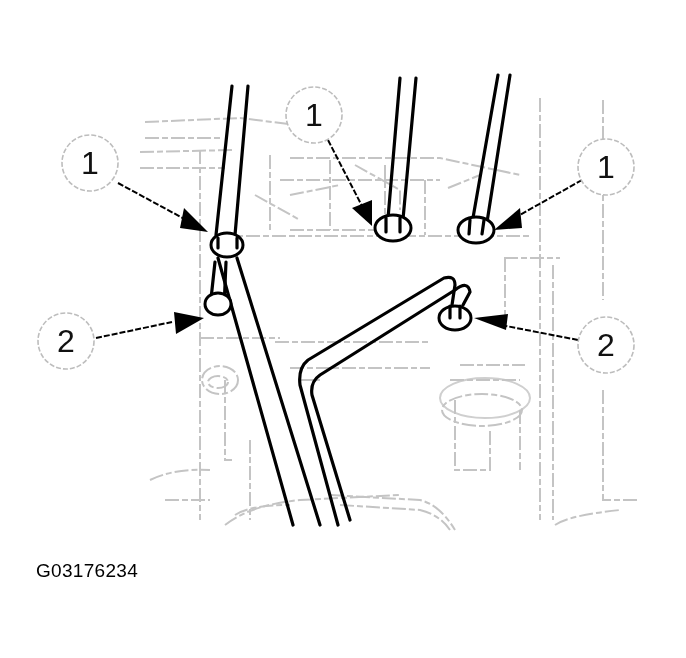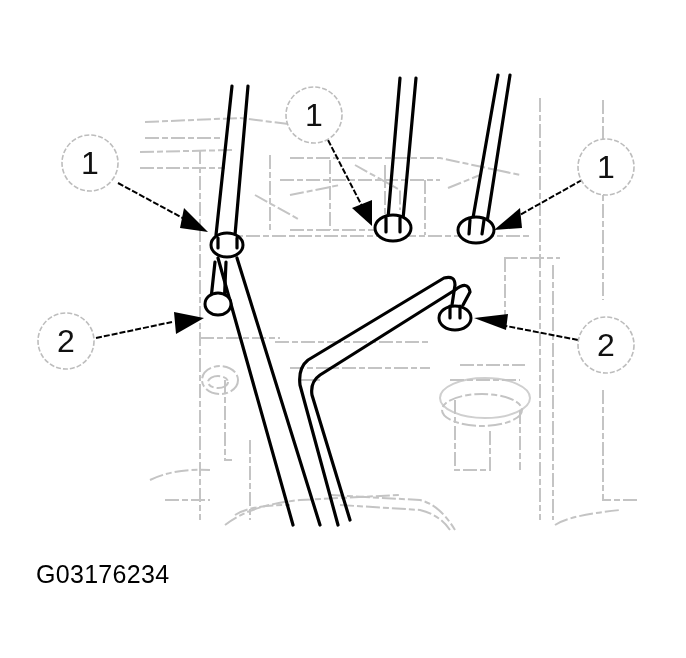--- a/index.html
+++ b/index.html
@@ -6,21 +6,21 @@
   body { width:686px; height:658px; position:relative; overflow:hidden; font-family:"Liberation Sans", sans-serif; }
   #figure { position:absolute; left:0; top:0; width:686px; height:658px; }
   .ghost { stroke:#c4c4c4; stroke-width:2; fill:none; stroke-dasharray:14 3 6 3; }
   .ghost-solid { stroke:#cfcfcf; stroke-width:2; fill:none; }
   .pipe { stroke:#000; stroke-width:3.2; fill:none; stroke-linecap:round; stroke-linejoin:round; }
   .fit { stroke:#000; stroke-width:3; fill:#fff; }
   .leader { stroke:#000; stroke-width:2; stroke-dasharray:6 2; fill:none; }
   .arrowhead { fill:#000; }
   .bubble { stroke:#bdbdbd; stroke-width:1.6; fill:#fff; stroke-dasharray:5 2; }
   .bubble-text { font-family:"Liberation Sans", sans-serif; font-size:32px; fill:#111; text-anchor:middle; dominant-baseline:central; }
-  #figure-id { position:absolute; left:36px; top:560px; font-size:25px; color:#000; letter-spacing:0.3px; font-family:"Liberation Sans", sans-serif; }
+  #figure-id { position:absolute; left:36px; top:560px; font-size:19px; color:#000; letter-spacing:0.3px; font-family:"Liberation Sans", sans-serif; }
 </style>
 </head>
 <body>
 
 <svg id="figure" viewBox="0 0 686 658" xmlns="http://www.w3.org/2000/svg">
 
   <g>
     <path class="ghost" d="M145 122 L240 118 L320 128"></path>
     <path class="ghost" d="M145 138 L220 138"></path>
     <path class="ghost" d="M140 152 L235 150"></path>

